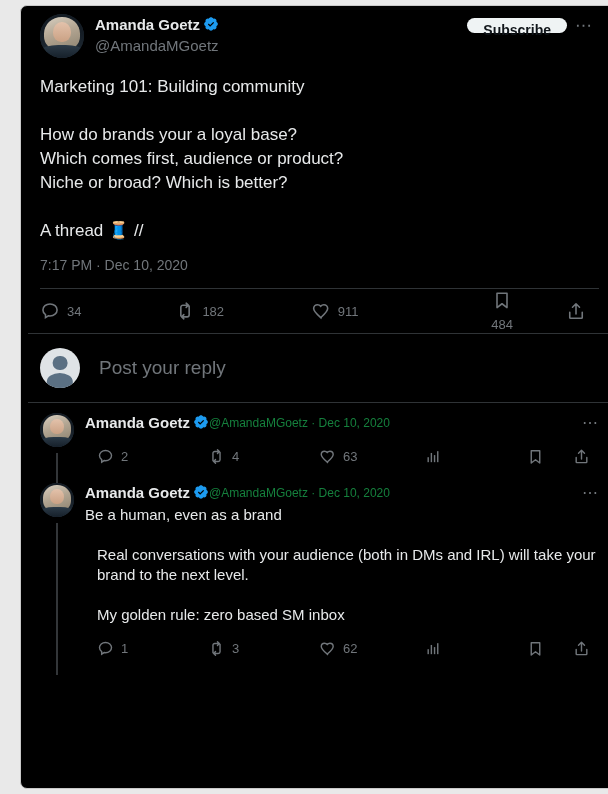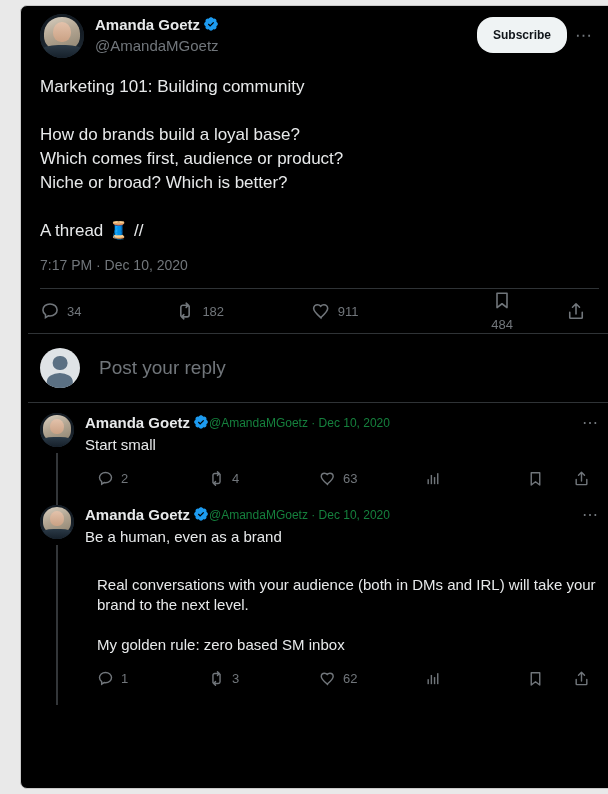--- a/index.html
+++ b/index.html
@@ -100,25 +100,25 @@
     display: block;
     margin-top: 1px;
   }
 
   .head-actions { display: flex; align-items: center; gap: 2px; padding-top: 3px; }
 
   .subscribe-btn {
     background: #eff3f4;
     color: #0f1419;
     font-family: "Liberation Sans", sans-serif;
-    font-size: 12px;
+    font-size: 14px;
     font-weight: bold;
     border: none;
     border-radius: 16px;
-    height: 36px;
+    height: 15px;
     padding: 4px 16px;
     cursor: pointer;
   }
 
   .more-btn {
     color: #71767b;
     font-size: 17px;
     letter-spacing: 1px;
     background: none; border: none;
     padding: 0 6px;
@@ -323,21 +323,21 @@
       </div>
 
       <div class="head-actions">
         <button class="subscribe-btn">Subscribe</button>
         <button class="more-btn">⋯</button>
       </div>
     </div>
 
     <div class="tweet-text">Marketing 101: Building community
 
-How do brands build a loyal base?
+How do brands your a loyal base?
 Which comes first, audience or product?
 Niche or broad? Which is better?
 
 A thread 🧵 //</div>
 
     <div class="timestamp">7:17 PM · Dec 10, 2020</div>
 
     <div class="divider"></div>
 
     <div class="metrics-row">
@@ -414,21 +414,20 @@
           <span class="verified">
                 <svg width="16" height="16" viewBox="0 0 24 24">
                   <path fill="#1d9bf0" d="M22.25 12c0-1.43-.88-2.67-2.19-3.34.46-1.39.2-2.9-.81-3.91s-2.52-1.27-3.91-.81C14.67 2.63 13.43 1.75 12 1.75s-2.67.88-3.34 2.19c-1.39-.46-2.9-.2-3.91.81s-1.27 2.52-.81 3.91C2.63 9.33 1.75 10.57 1.75 12s.88 2.67 2.19 3.34c-.46 1.39-.2 2.9.81 3.91s2.52 1.27 3.91.81c.67 1.31 1.91 2.19 3.34 2.19s2.67-.88 3.34-2.19c1.39.46 2.9.2 3.91-.81s1.27-2.52.81-3.91c1.31-.67 2.19-1.91 2.19-3.34z"></path>
                   <path fill="#000" d="M10.75 16.23l-3.48-3.48 1.42-1.42 2.06 2.06 4.56-4.56 1.42 1.42z"></path>
                 </svg>
               </span>
           <span class="reply-meta">@AmandaMGoetz · Dec 10, 2020</span>
           <button class="reply-more">⋯</button>
         </div>
 
-        <div class="reply-text">Start small</div>
 
         <div class="reply-metrics">
           <div class="metric rm0">
             <span>
                   <svg width="17" height="17" viewBox="0 0 24 24">
                     <path fill="none" stroke="#71767b" stroke-width="2" d="M12 3.5c-4.8 0-8.5 3.2-8.5 7.2 0 2.3 1.2 4.3 3.1 5.6v3.6l3.4-2.2c.6.1 1.3.2 2 .2 4.8 0 8.5-3.2 8.5-7.2S16.8 3.5 12 3.5z"></path>
                   </svg>
                 </span>
             <span class="count">2</span>
           </div>
@@ -504,21 +503,21 @@
                 <svg width="16" height="16" viewBox="0 0 24 24">
                   <path fill="#1d9bf0" d="M22.25 12c0-1.43-.88-2.67-2.19-3.34.46-1.39.2-2.9-.81-3.91s-2.52-1.27-3.91-.81C14.67 2.63 13.43 1.75 12 1.75s-2.67.88-3.34 2.19c-1.39-.46-2.9-.2-3.91.81s-1.27 2.52-.81 3.91C2.63 9.33 1.75 10.57 1.75 12s.88 2.67 2.19 3.34c-.46 1.39-.2 2.9.81 3.91s2.52 1.27 3.91.81c.67 1.31 1.91 2.19 3.34 2.19s2.67-.88 3.34-2.19c1.39.46 2.9.2 3.91-.81s1.27-2.52.81-3.91c1.31-.67 2.19-1.91 2.19-3.34z"></path>
                   <path fill="#000" d="M10.75 16.23l-3.48-3.48 1.42-1.42 2.06 2.06 4.56-4.56 1.42 1.42z"></path>
                 </svg>
               </span>
           <span class="reply-meta">@AmandaMGoetz · Dec 10, 2020</span>
           <button class="reply-more">⋯</button>
         </div>
 
         <div class="reply-text">Be a human, even as a brand</div>
-        <div class="reply-text indented" style="margin-top:28px">Real conversations with your audience (both in DMs and IRL) will take your brand to the next level.
+        <div class="reply-text indented" style="margin-top:20px">Real conversations with your audience (both in DMs and IRL) will take your brand to the next level.
 
 My golden rule: zero based SM inbox</div>
 
         <div class="reply-metrics">
           <div class="metric rm0">
             <span>
                   <svg width="17" height="17" viewBox="0 0 24 24">
                     <path fill="none" stroke="#71767b" stroke-width="2" d="M12 3.5c-4.8 0-8.5 3.2-8.5 7.2 0 2.3 1.2 4.3 3.1 5.6v3.6l3.4-2.2c.6.1 1.3.2 2 .2 4.8 0 8.5-3.2 8.5-7.2S16.8 3.5 12 3.5z"></path>
                   </svg>
                 </span>

